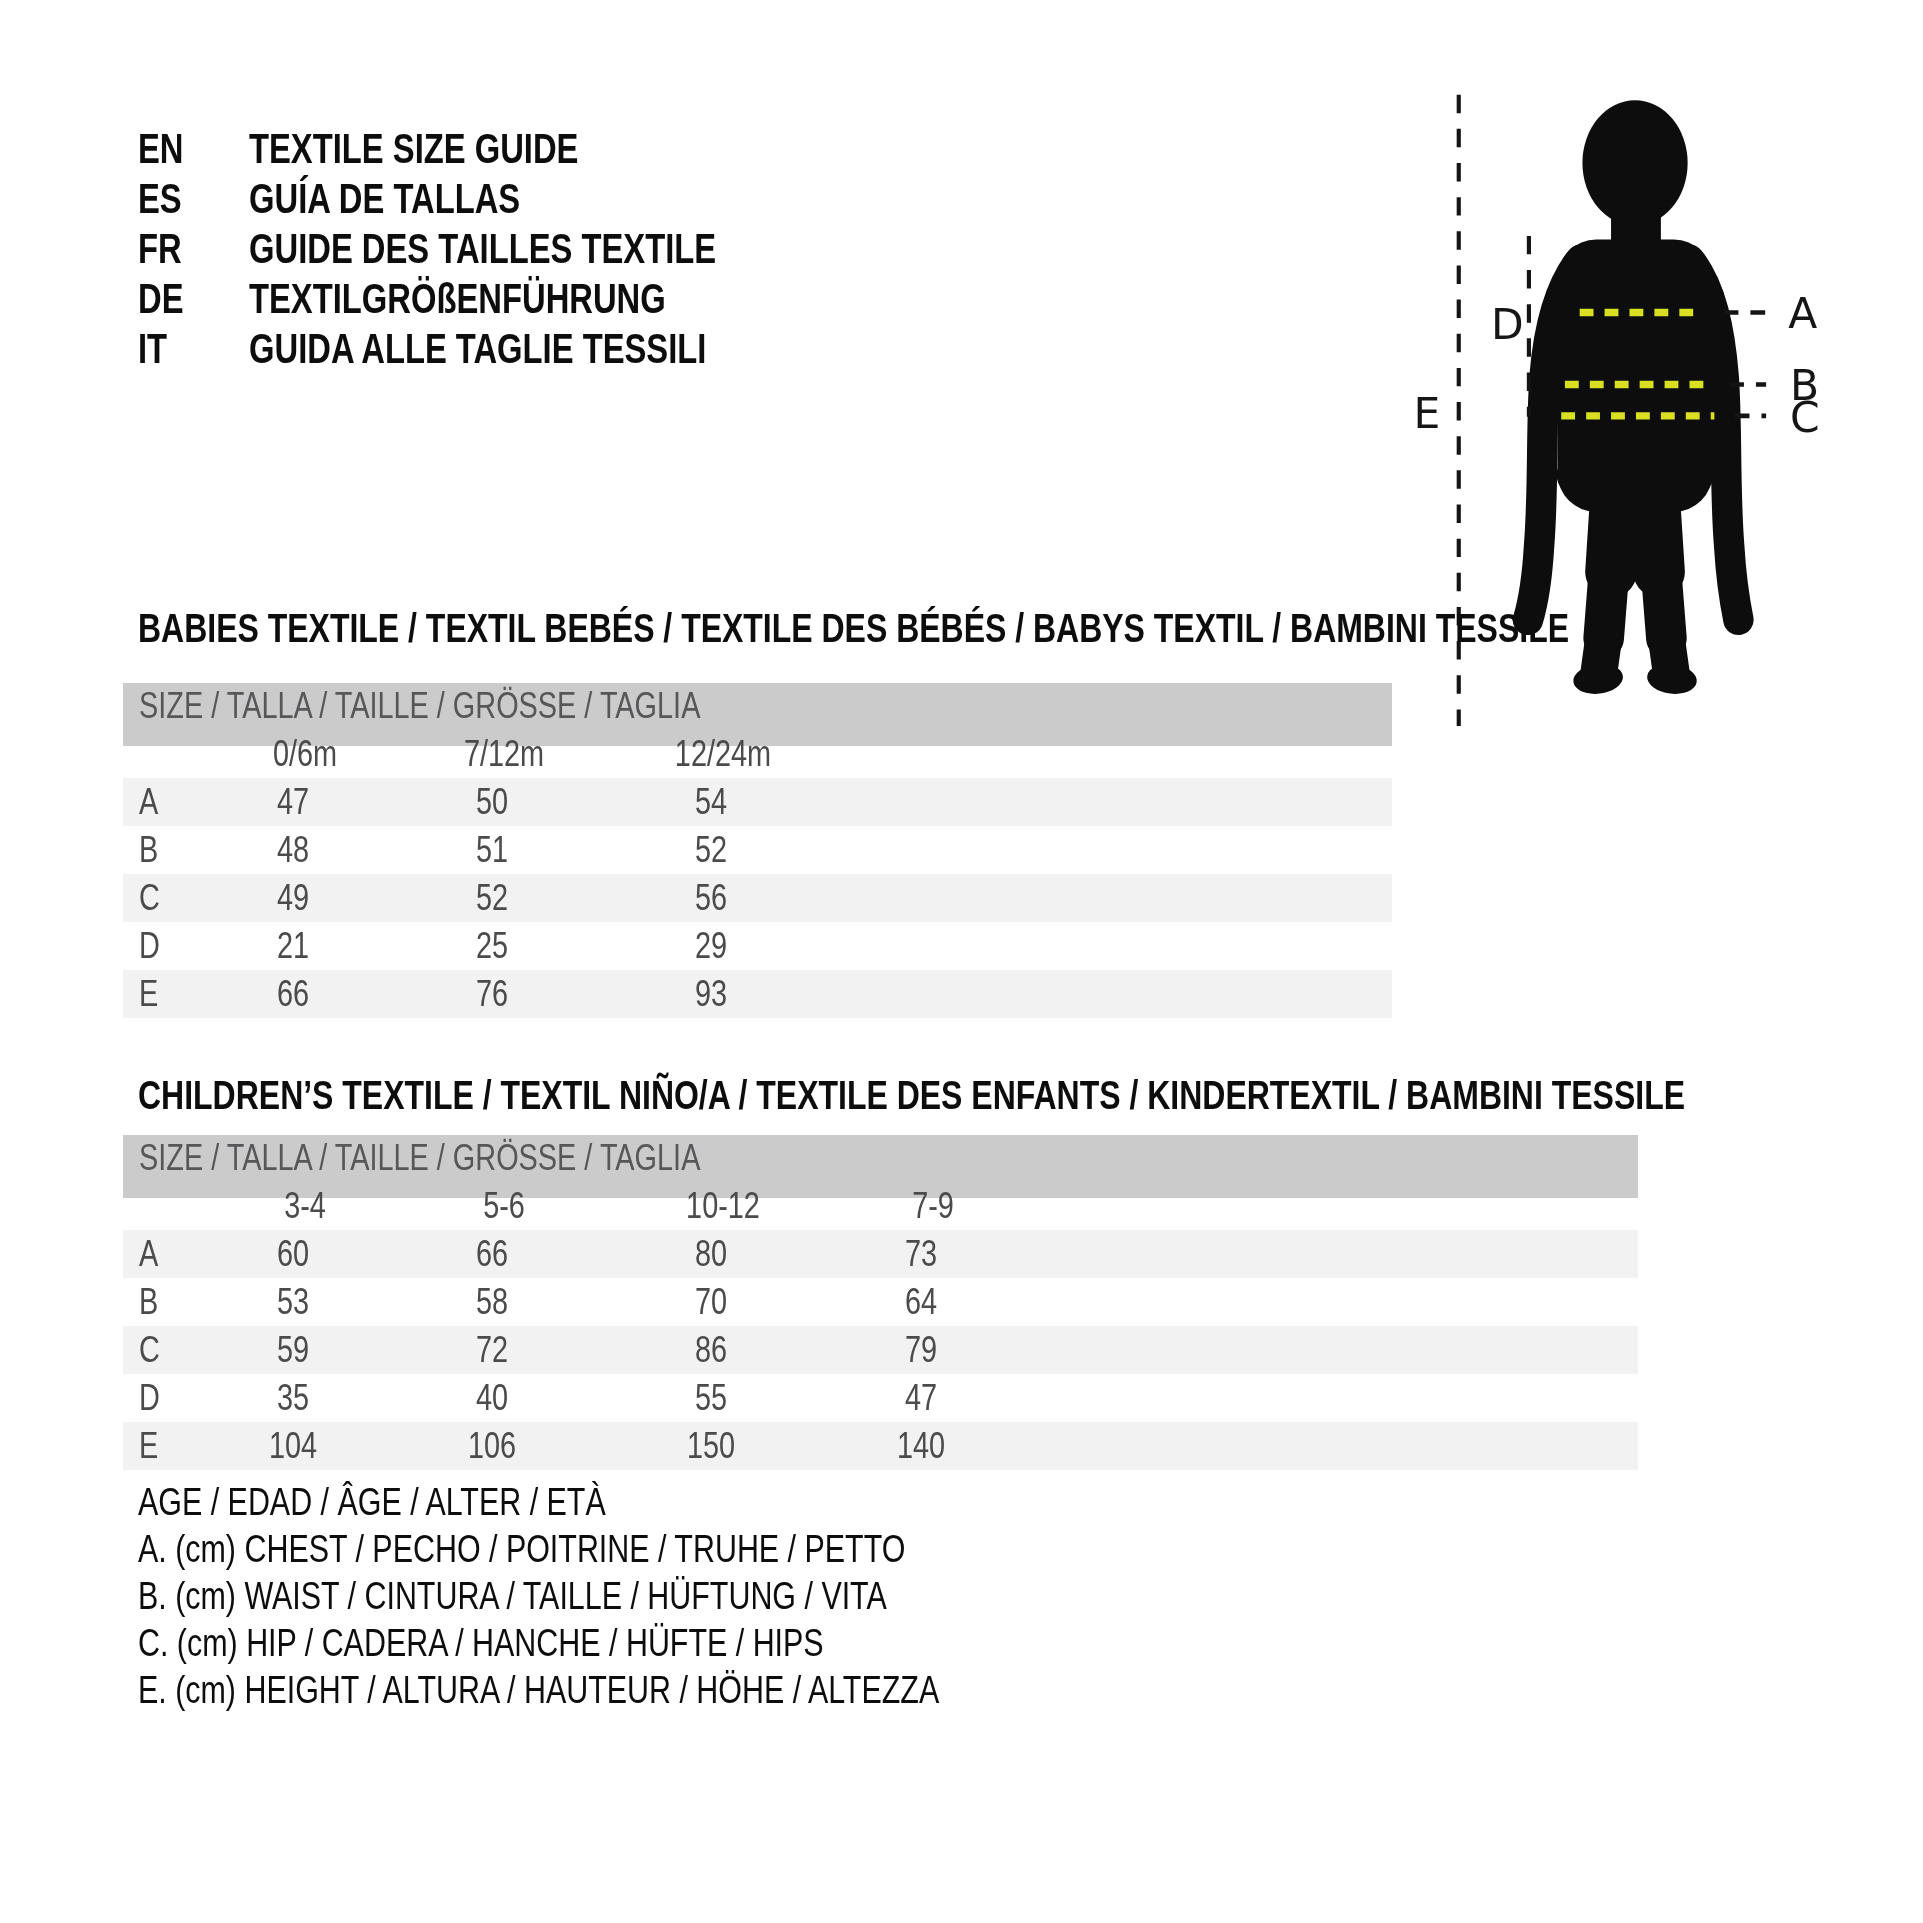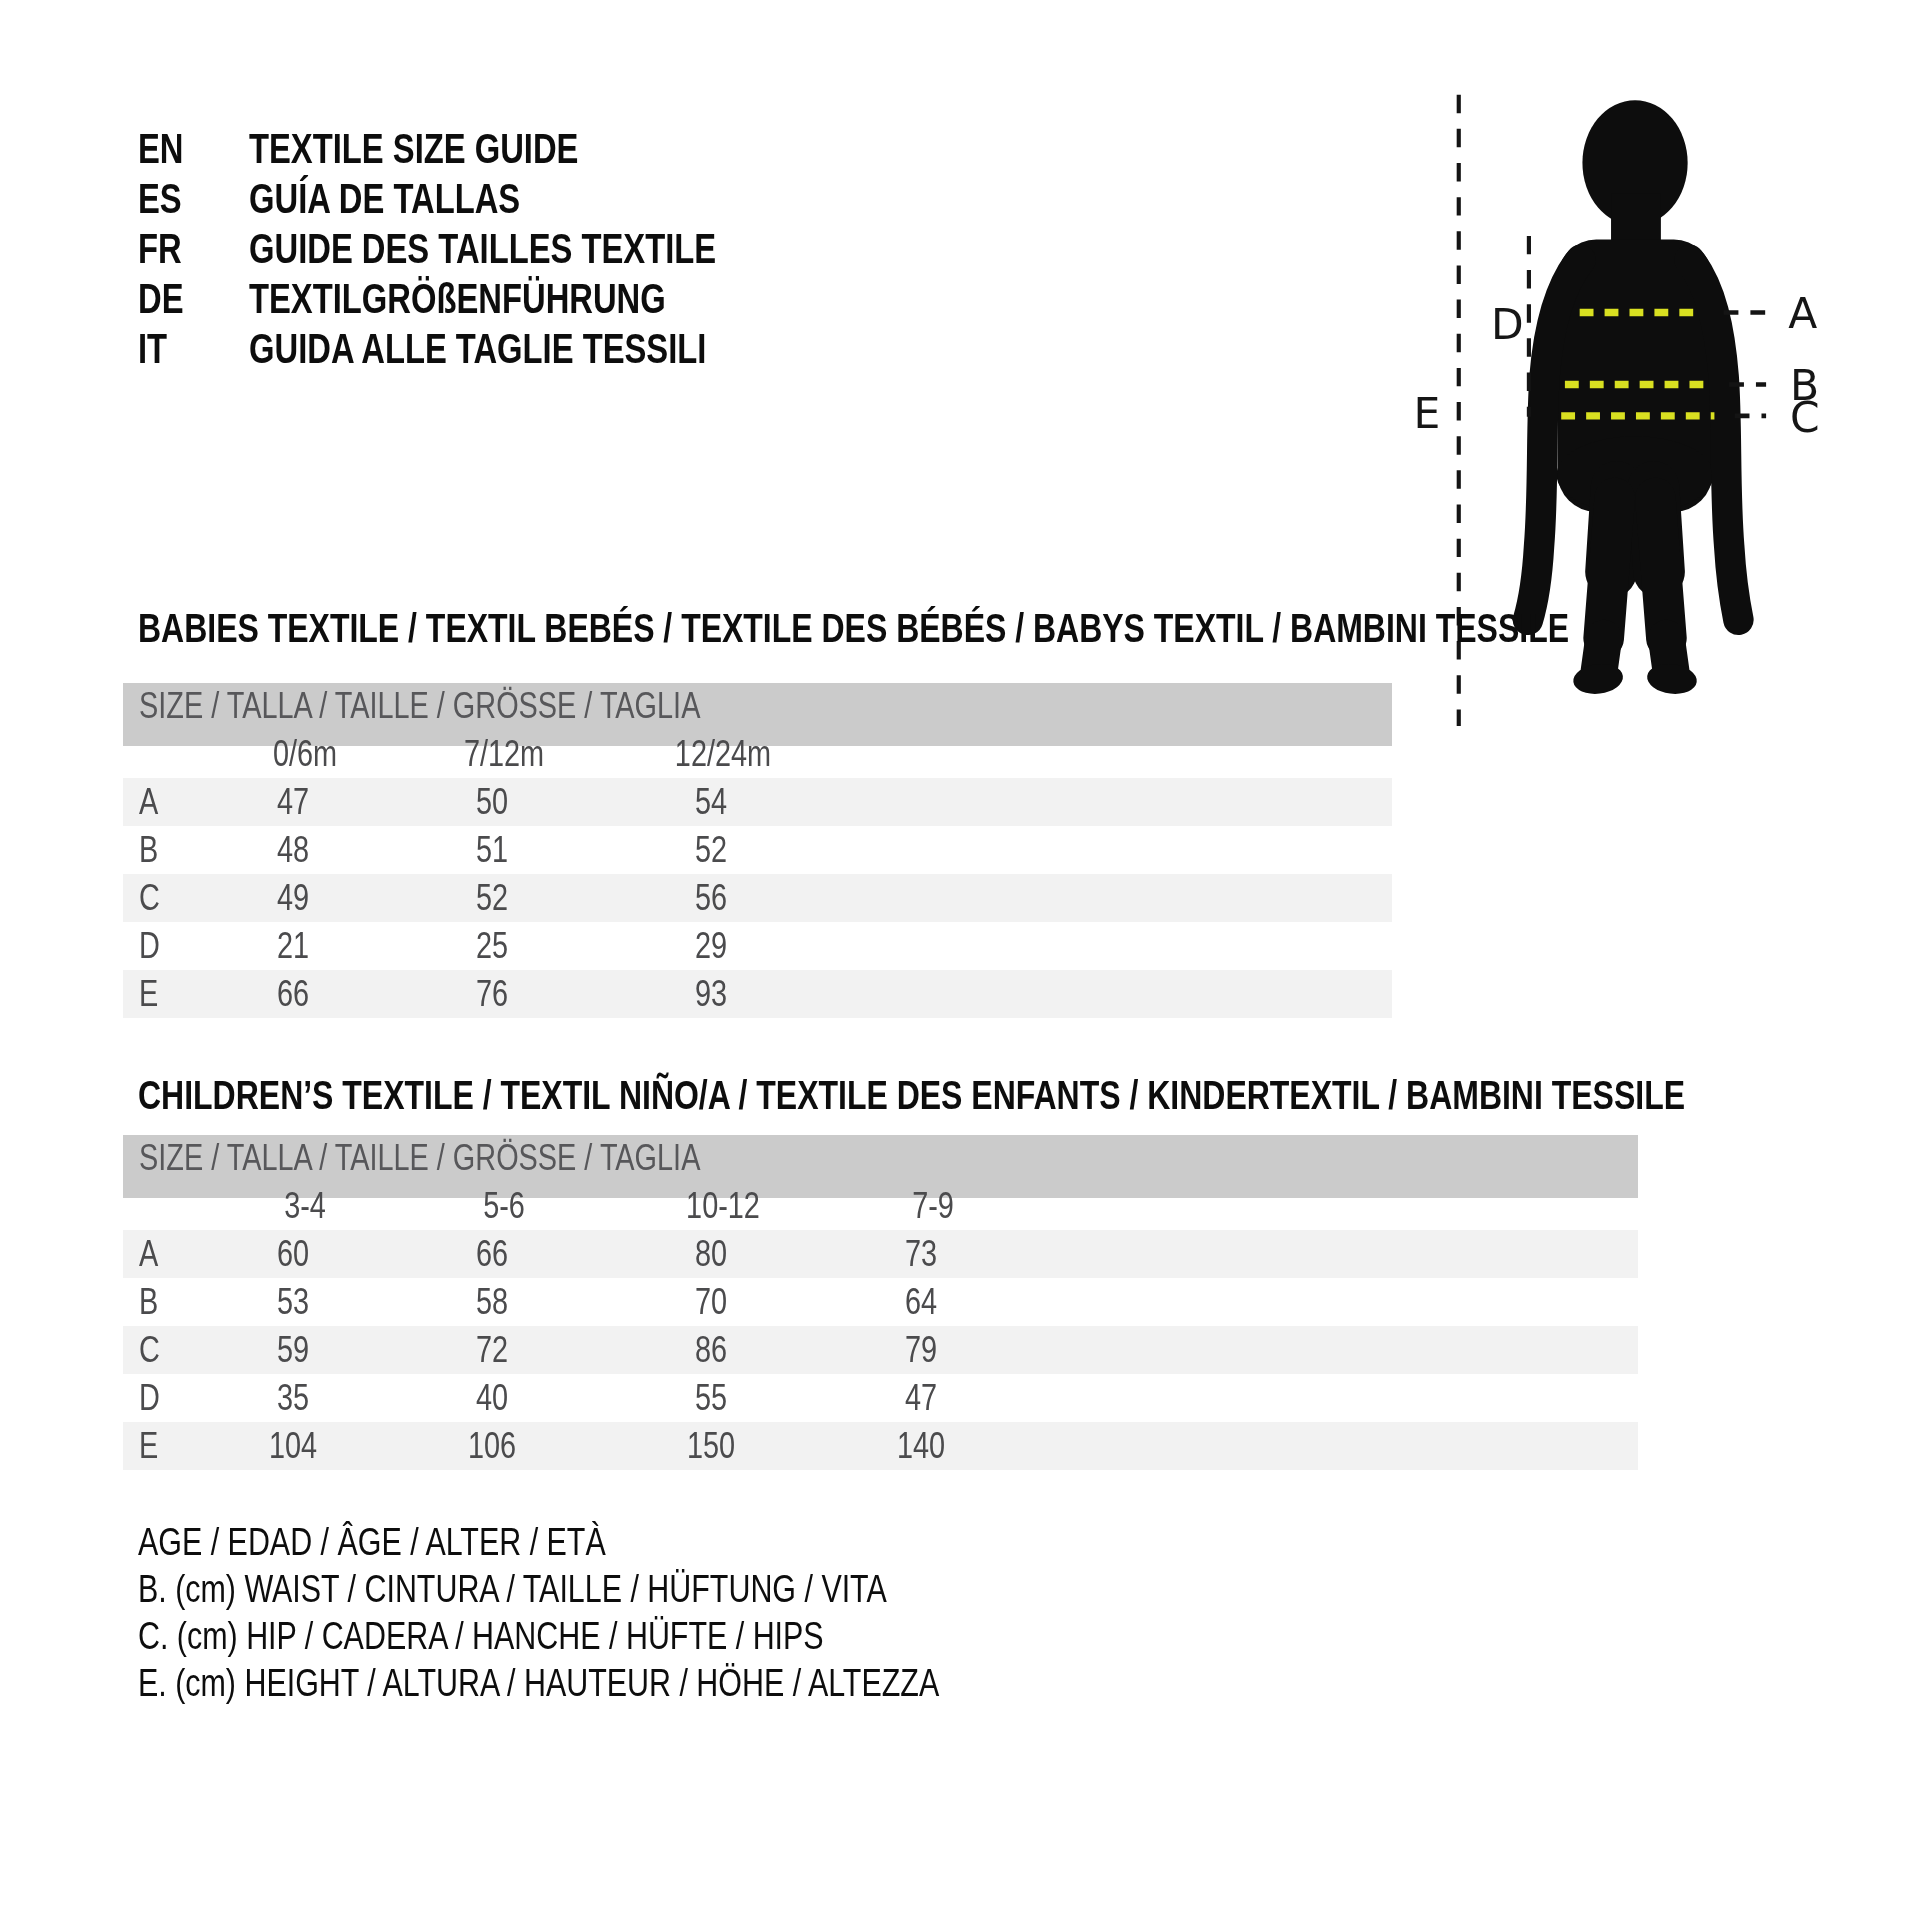--- a/index.html
+++ b/index.html
@@ -25,21 +25,21 @@
   .size-bar-label { position:absolute; left:15.7px; top:0; line-height:46px; font-size:37px; font-weight:400; color:#57575a; }
   .chead { position:absolute; left:12px; top:46px; width:100%; height:49px; }
   .chead .cval { line-height:49px; }
   .trow { position:absolute; left:0; width:100%; height:48px; }
   .trow.shade { background:#f2f2f2; }
   .rlabel { position:absolute; left:15.7px; top:0; line-height:48px; font-size:37px; color:#4b4b4d; }
   .cval { position:absolute; top:0; width:148px; text-align:center; line-height:48px; font-size:37px; color:#4b4b4d;
           transform:scaleX(0.78); white-space:nowrap; }
 
   
-  .legend { position:absolute; left:138px; top:1518px; font-size:39px; font-weight:500;text-decoration:underline; }
+  .legend { position:absolute; left:138px; top:1478px; font-size:39px; font-weight:500;text-decoration:underline; }
   .legend-line { height:47px; line-height:47px; }
 
   
   .fig { position:absolute; left:1384px; top:55px; }
   .figlabel { font-family:"DejaVu Sans", sans-serif; font-size:46px; fill:#161616; }
 </style>
 </head>
 <body>
 
 <div id="canvas">
@@ -189,19 +189,20 @@
       <span class="rlabel cond">E</span>
       <span class="cval" style="left:96px">104</span>
       <span class="cval" style="left:295px">106</span>
       <span class="cval" style="left:514px">150</span>
       <span class="cval" style="left:724px">140</span>
     </div>
   </div>
 
   <div class="legend">
     <div class="legend-line"><span class="cond">AGE / EDAD / ÂGE / ALTER / ETÀ</span></div>
+    <div class="legend-line"><span class="cond">A. (cm) CHEST / PECHO / POITRINE / TRUHE / PETTO</span></div>
     <div class="legend-line"><span class="cond">B. (cm) WAIST / CINTURA / TAILLE / HÜFTUNG / VITA</span></div>
     <div class="legend-line"><span class="cond">C. (cm) HIP / CADERA / HANCHE / HÜFTE / HIPS</span></div>
     <div class="legend-line"><span class="cond">E. (cm) HEIGHT / ALTURA / HAUTEUR / HÖHE / ALTEZZA</span></div>
   </div>
 
 </div>
 
 
 </body></html>

